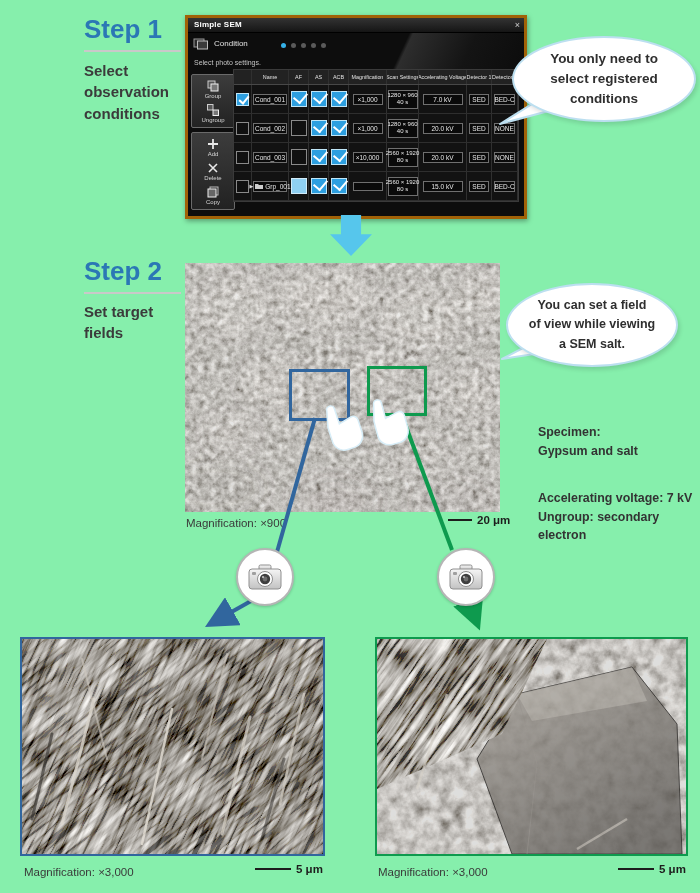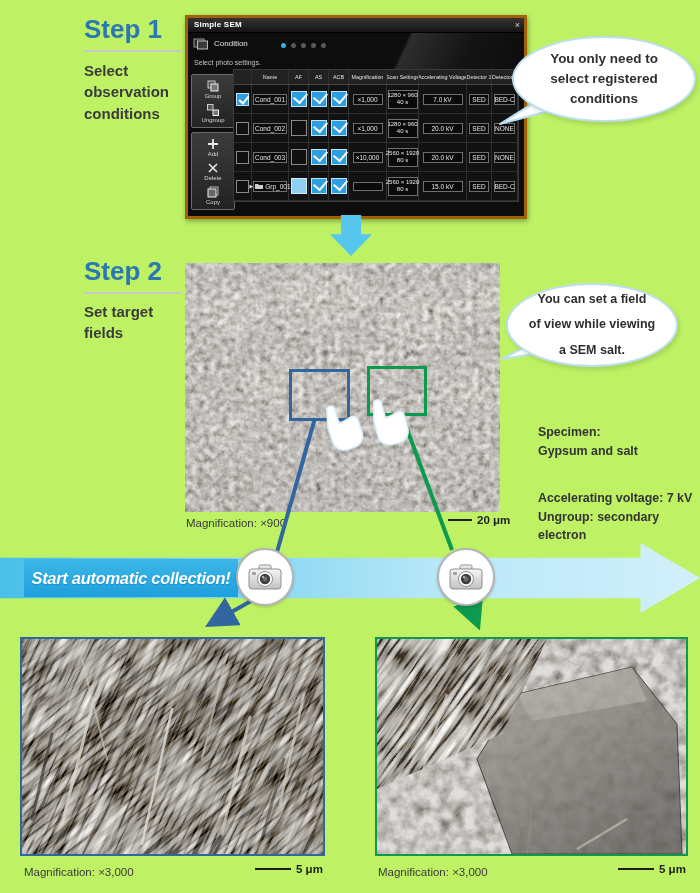--- a/index.html
+++ b/index.html
@@ -1,16 +1,16 @@
 <!DOCTYPE html>
 <html><head>
 <meta charset="utf-8">
 <style>
   html,body{margin:0;padding:0;background:#fff;}
-  .page{position:relative;width:700px;height:893px;background:#bef264;overflow:hidden;
+  .page{position:relative;width:700px;height:893px;background:#86efac;overflow:hidden;
         font-family:"Liberation Sans",sans-serif;}
 
   
   .step-heading{position:absolute;font-size:26px;font-weight:700;color:#2b77b5;margin:0;}
   #s1h{left:84px;top:14px;} #s2h{left:84px;top:256px;}
   .step-underline{position:absolute;width:97px;height:2px;background:#c9c9c9;}
   #s1u{left:84px;top:50px;} #s2u{left:84px;top:292px;}
   .step-desc{position:absolute;font-size:15px;font-weight:700;color:#3b3b3b;line-height:1.42;}
   #step1-desc{left:84px;top:60px;} #step2-desc{left:84px;top:301px;}
 
@@ -56,21 +56,21 @@
        border-left:2px solid #fff;border-bottom:2px solid #fff;transform:rotate(-50deg);}
   .cb.big.on::after{left:2px;top:0;width:11px;height:7px;border-left-width:2.5px;border-bottom-width:2.5px;}
   .cb.partial{background:#8fd0f2;border-color:#d2ecf9;}
   .expander{font-size:5px;color:#ddd;}
 
   
   .bubble{position:absolute;background:#fff;border:2px solid #bcdff0;border-radius:50%;
           display:flex;flex-direction:column;justify-content:center;align-items:center;text-align:center;
           font-weight:700;color:#2f2f2f;box-shadow:2px 3px 4px rgba(0,0,0,.12);z-index:3;box-sizing:border-box;}
   #bubble1{left:512px;top:36px;width:184px;height:86px;font-size:13.5px;line-height:1.5;}
-  #bubble2{left:506px;top:283px;width:172px;height:84px;font-size:12.5px;line-height:1.55;gap:6px;}
+  #bubble2{left:506px;top:283px;width:172px;height:84px;font-size:12.5px;line-height:1.55;}
 
   
   .down-arrow{position:absolute;left:330px;top:215px;width:42px;height:41px;background:#56c6ec;
      clip-path:polygon(26% 0,74% 0,74% 47%,100% 47%,50% 100%,0 47%,26% 47%);}
 
   
   .sem-overview{position:absolute;left:185px;top:263px;width:315px;height:249px;z-index:0;overflow:hidden;}
   .fov-box{position:absolute;z-index:2;box-sizing:border-box;}
   #fov-blue{left:289px;top:369px;width:61px;height:52px;border:3px solid #31669e;}
   #fov-green{left:367px;top:366px;width:60px;height:50px;border:3px solid #0e9a4e;}
@@ -423,26 +423,20 @@
       <div>Accelerating voltage: 7 kV</div>
       <div>Ungroup: secondary electron</div>
     </div>
 
   <div class="caption" id="cap-overview">Magnification: ×900</div>
   <div class="scalebar" id="sb-overview">
     <div class="sb-line"></div>
     <span>20 μm</span>
   </div>
 
-  <div class="banner">
-    <div class="banner-arrow"></div>
-    <div class="banner-strip">
-      <span class="banner-label">Start automatic collection!</span>
-    </div>
-  </div>
 
   <div class="cam-circle" id="cam1">
     <svg width="34" height="27" viewBox="0 0 34 27">
       <defs>
           <linearGradient id="camg1" x1="0" y1="0" x2="0" y2="1">
         <stop offset="0" stop-color="#f5f5f5"></stop>
             <stop offset="1" stop-color="#c2c2c2"></stop>
           </linearGradient>
         </defs>
       <rect x="11" y="1" width="12" height="6" rx="1.5" fill="url(#camg1)" stroke="#8f8f8f"></rect>

